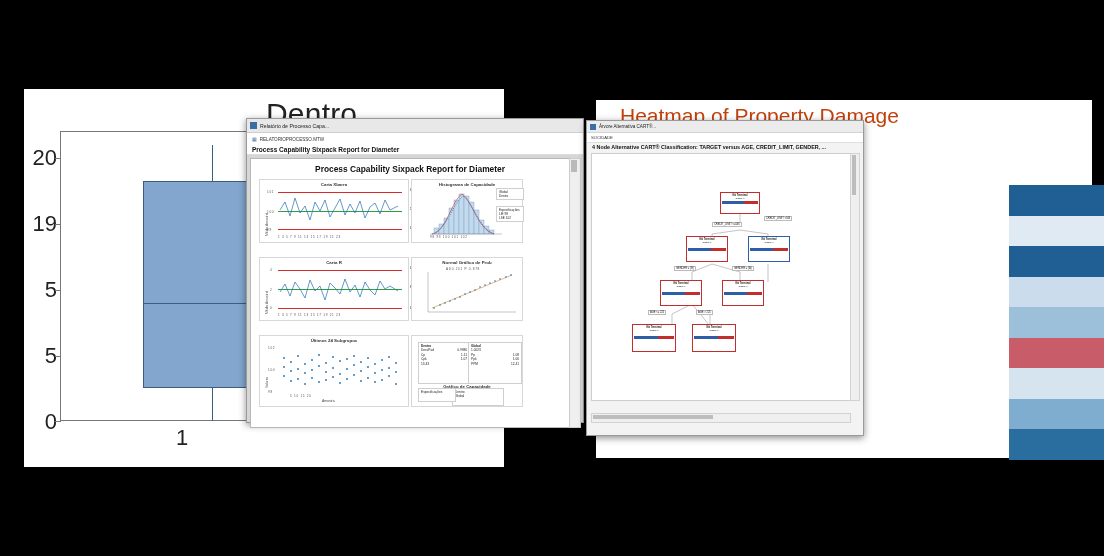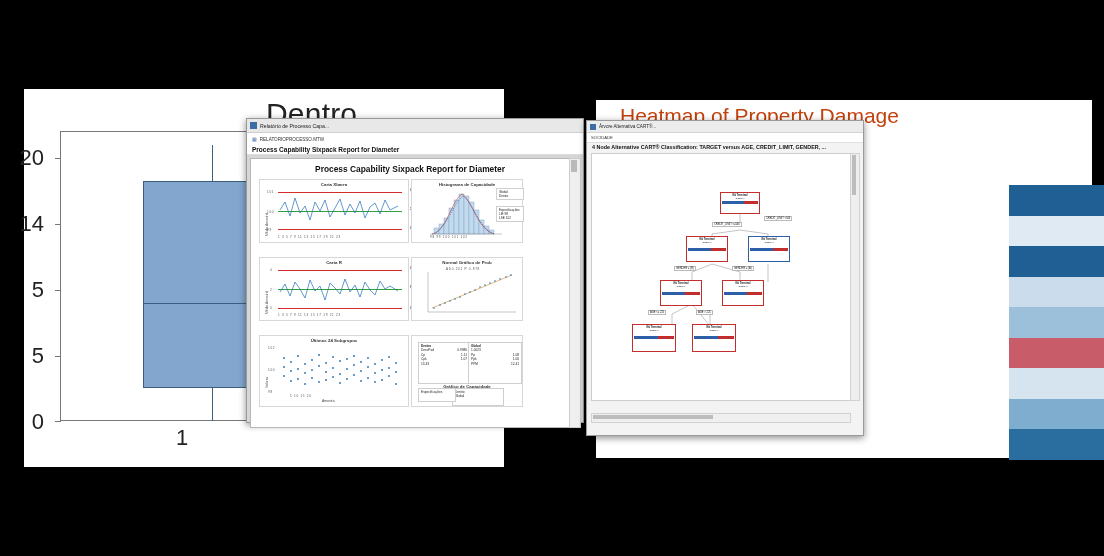--- a/index.html
+++ b/index.html
@@ -3,21 +3,21 @@
 <meta charset="utf-8">
 <style>
   html,body{margin:0;padding:0;background:#000;}
   body{width:1104px;height:556px;overflow:hidden;font-family:"Liberation Sans",sans-serif;}
   .stage{position:relative;width:1104px;height:556px;background:#000;}
 
   
   #boxplot-panel{position:absolute;left:24px;top:89px;width:480px;height:378px;background:#fff;}
   #boxplot-title{position:absolute;left:242px;top:8px;font-size:30px;color:#222;letter-spacing:.2px;}
   #boxplot-plotarea{position:absolute;left:36px;top:42px;width:404px;height:290px;border-left:1px solid #777;border-top:1px solid #777;border-right:1px solid #777;border-bottom:1px solid #777;box-sizing:border-box;}
-  .bp-ytick{position:absolute;right:100%;margin-right:17px;transform:translateY(-50%);font-size:22px;color:#222;white-space:nowrap;}
+  .bp-ytick{position:absolute;right:100%;margin-right:4px;transform:translateY(-50%);font-size:22px;color:#222;white-space:nowrap;}
   .bp-tickline{position:absolute;left:-6px;width:6px;height:1px;background:#777;}
   #bp-box{position:absolute;background:#82a6cd;border:1px solid #3c5c80;box-sizing:border-box;}
   #bp-median{position:absolute;height:1px;background:#3c5c80;}
   #bp-whisk-up{position:absolute;width:1px;background:#3c5c80;}
   #bp-whisk-dn{position:absolute;width:1px;background:#3c5c80;}
   #bp-group-label{position:absolute;left:152px;top:336px;font-size:22px;color:#222;}
 
   
   #heatmap-panel{position:absolute;left:596px;top:100px;width:496px;height:358px;background:#fff;}
   #heatmap-title{position:absolute;left:24px;top:4px;font-size:21px;color:#c2410c;}
@@ -73,21 +73,21 @@
 <body>
 
 <div class="stage">
 
   <div id="boxplot-panel">
     <div id="boxplot-title">Dentro</div>
     <div id="boxplot-plotarea">
 
       <div class="bp-ytick" style="top:26px;">20</div>
       <div class="bp-tickline" style="top:26px;"></div>
-      <div class="bp-ytick" style="top:92px;">14</div>
+      <div class="bp-ytick" style="top:92px;">19</div>
       <div class="bp-tickline" style="top:92px;"></div>
       <div class="bp-ytick" style="top:158px;">5</div>
       <div class="bp-tickline" style="top:158px;"></div>
       <div class="bp-ytick" style="top:224px;">5</div>
       <div class="bp-tickline" style="top:224px;"></div>
       <div class="bp-ytick" style="top:290px;">0</div>
       <div class="bp-tickline" style="top:289px;"></div>
 
       <div id="bp-whisk-up" style="left:151px;top:13px;height:36px;"></div>
       <div id="bp-whisk-dn" style="left:151px;top:256px;height:33px;"></div>

